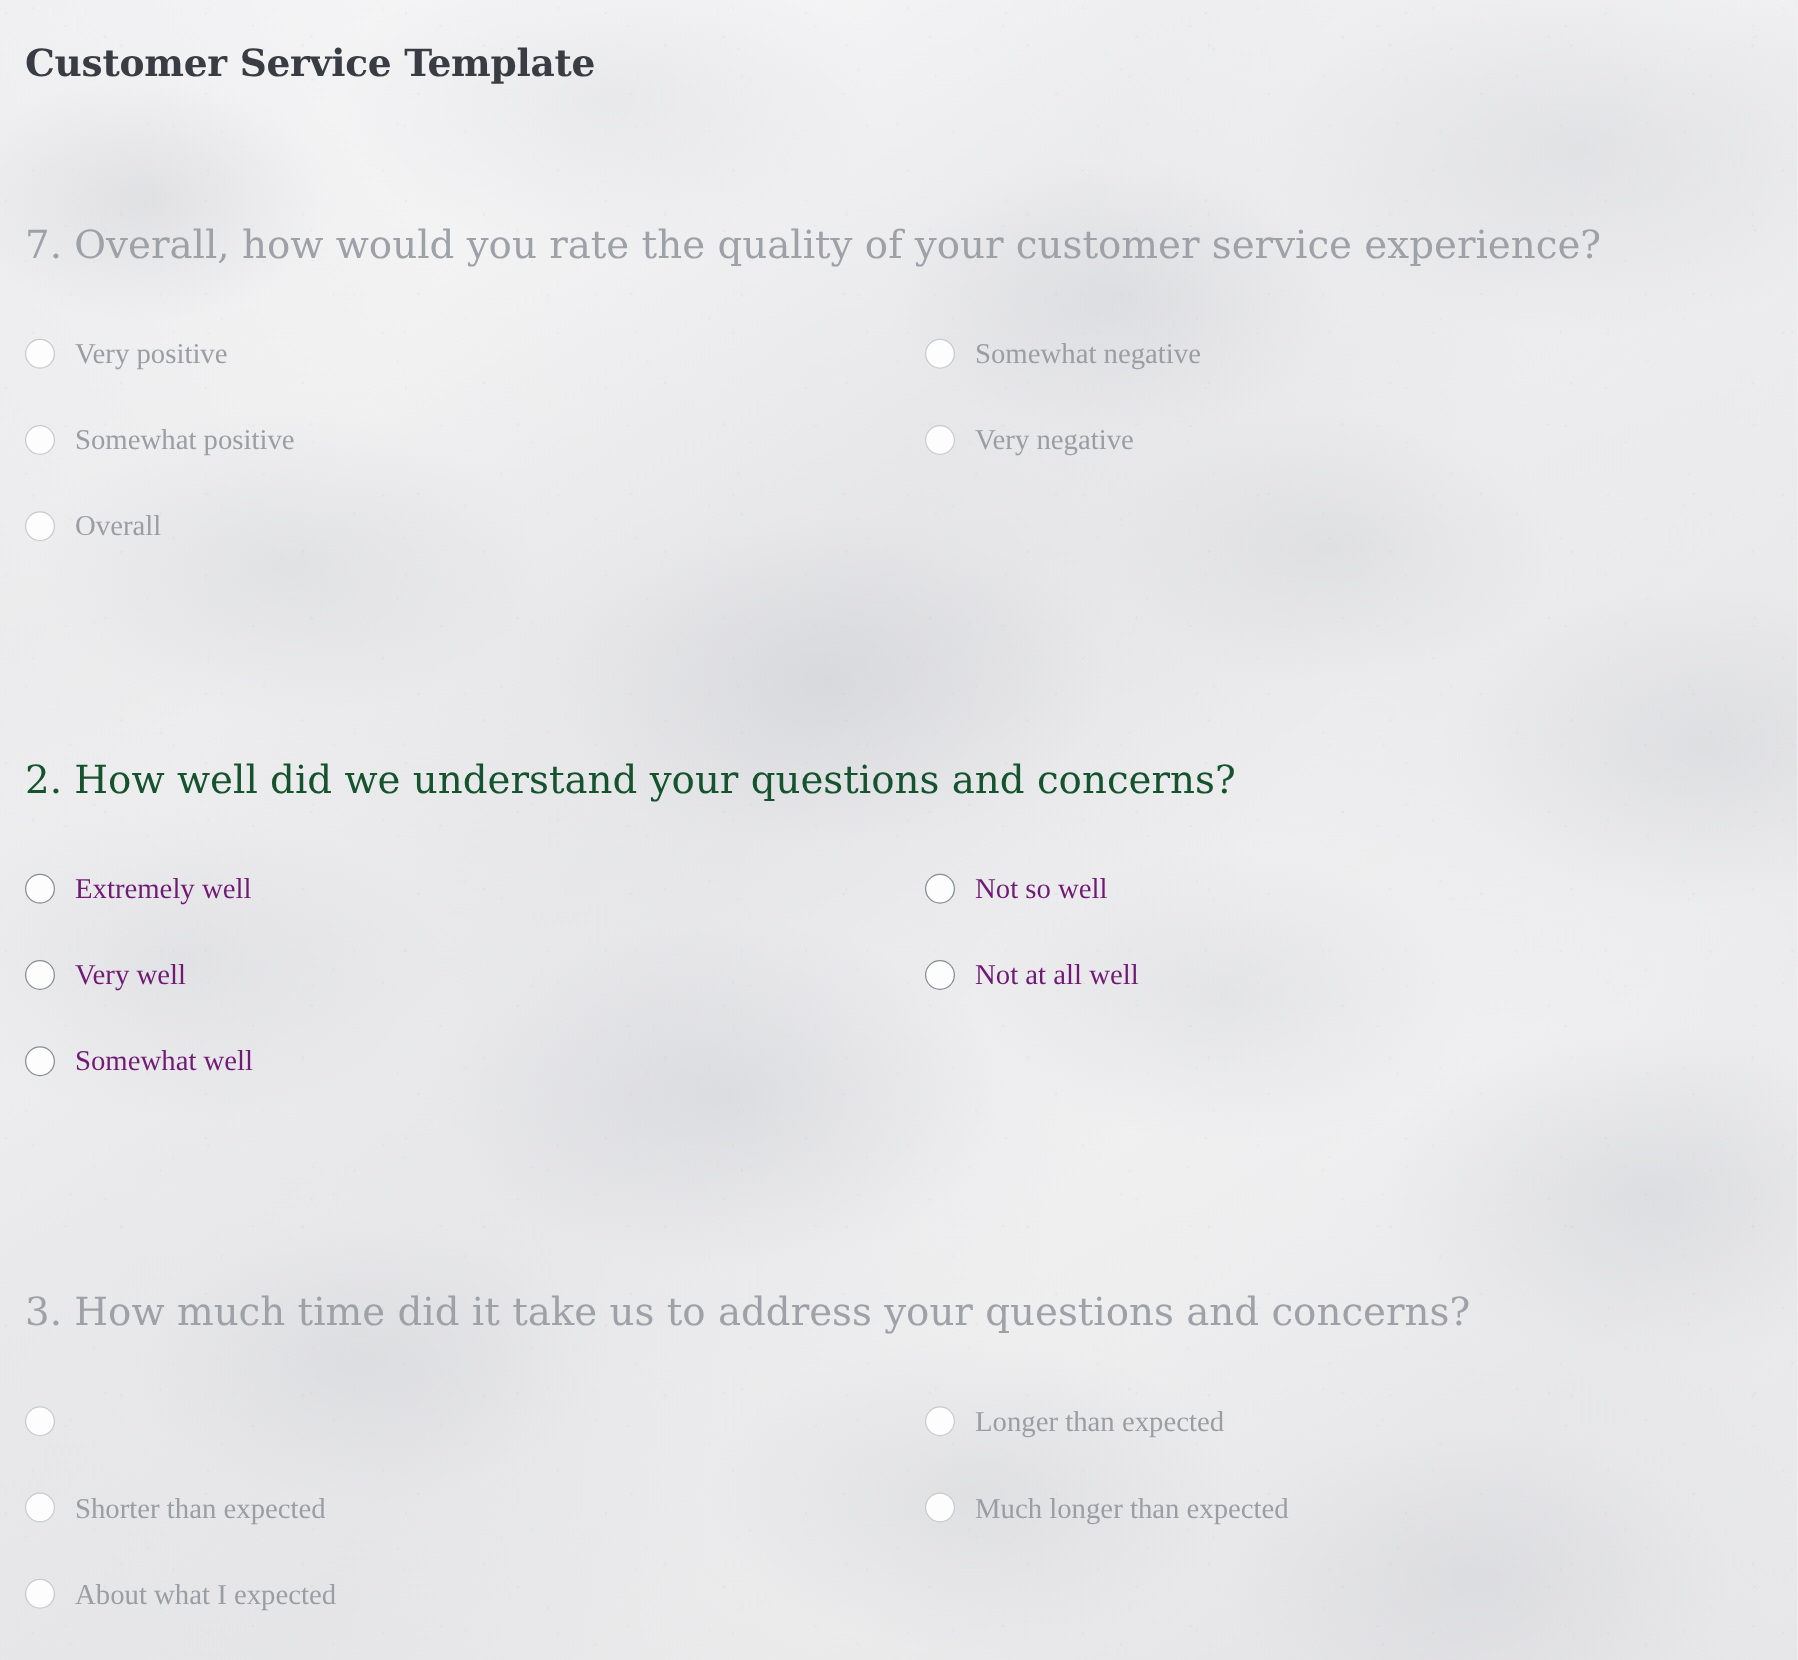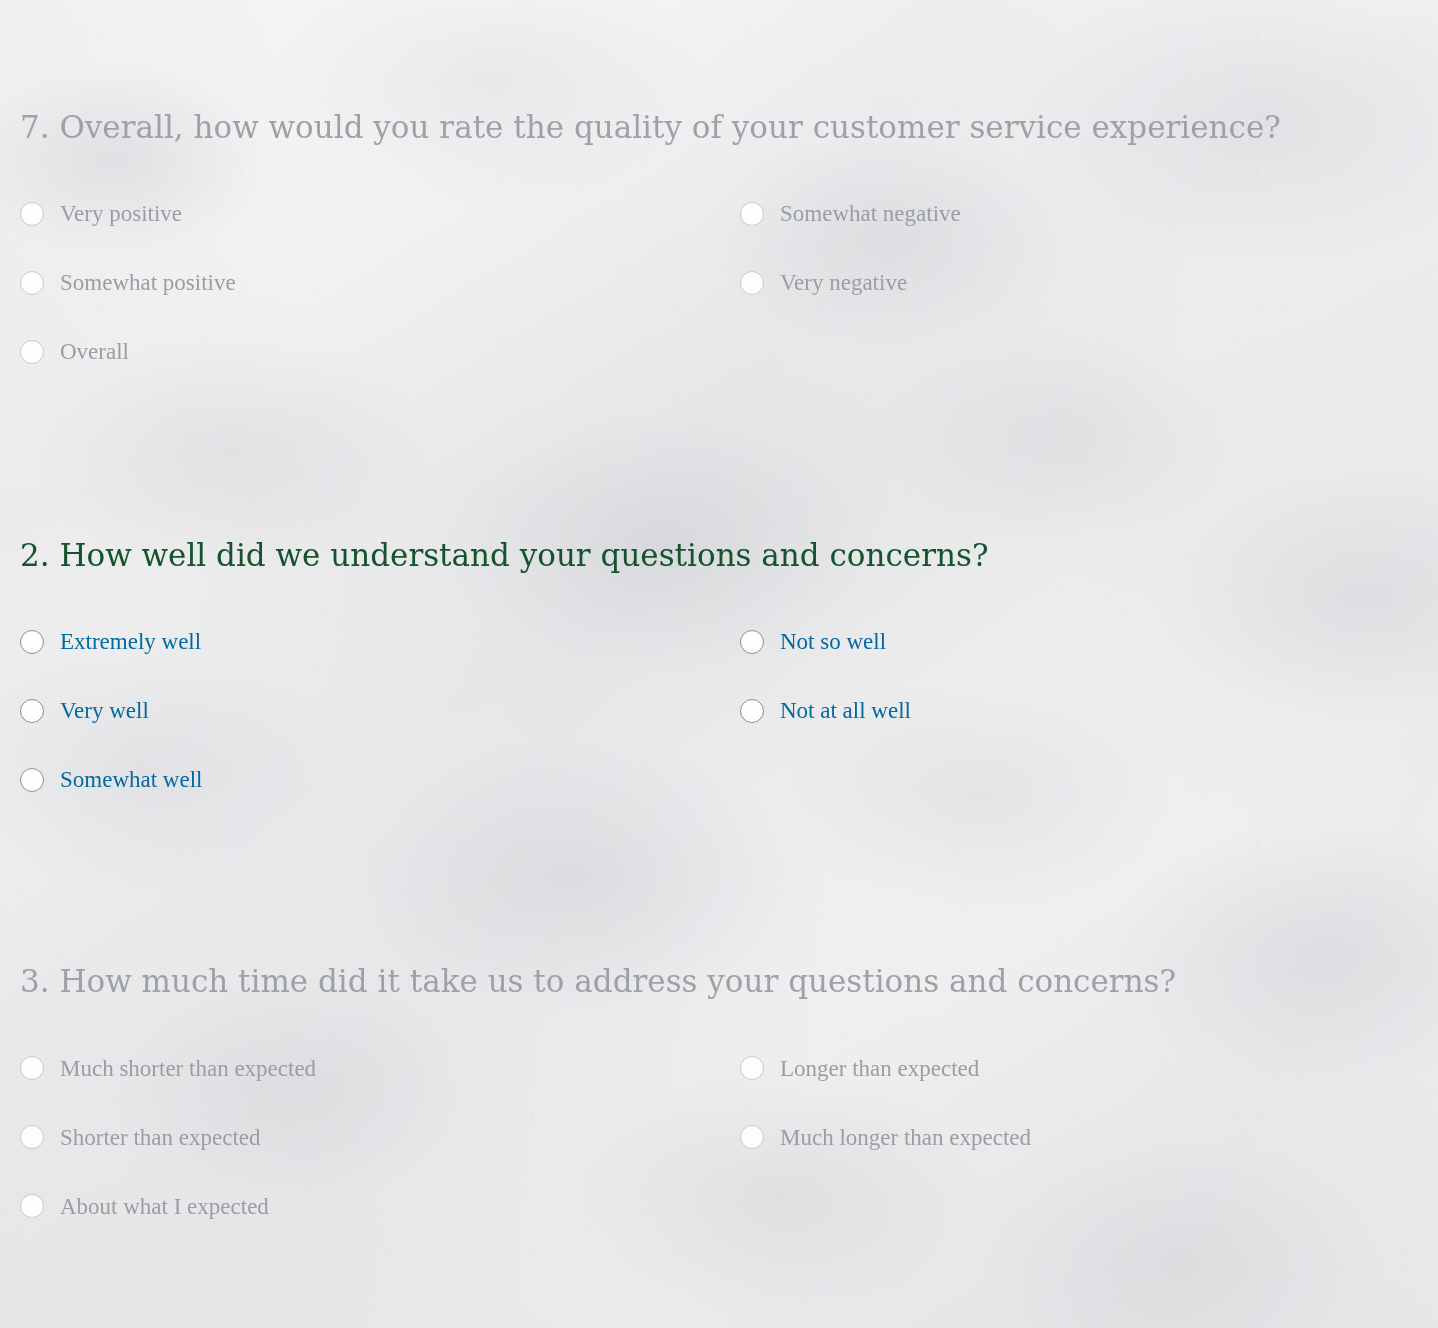--- a/index.html
+++ b/index.html
@@ -131,29 +131,30 @@
   .dim .radio-circle { border: 1.6px solid #c8cacd; }
   .bright .radio-circle { border: 1.8px solid #8a8d93; }
 
   .option-label {
     font-family: Liberation Serif, serif;
     font-size: 23px;
     line-height: 1.1;
     white-space: nowrap;
   }
   .dim .option-label { color: #9a9da3; }
-  .bright .option-label { color: #0369a1; text-align: right; }
+  .bright .option-label { color: #701a75; text-align: right; }
 </style>
 </head>
 <body>
 
 <div id="texture"></div>
 
 <div id="page">
 
+  <h1 class="survey-title">Customer Service Template</h1>
 
   <section class="question-block q1 dim">
     <div class="question-text">7. Overall, how would you rate the quality of your customer service experience?</div>
 
     <div class="options-grid">
 
       <label class="option-row">
         <span class="radio-circle"></span>
         <span class="option-label">Very positive</span>
       </label>
@@ -218,21 +219,20 @@
     </div>
   </section>
 
   <section class="question-block q3 dim">
     <div class="question-text">3. How much time did it take us to address your questions and concerns?</div>
 
     <div class="options-grid">
 
       <label class="option-row">
         <span class="radio-circle"></span>
-        <span class="option-label">Much shorter than expected</span>
       </label>
 
       <label class="option-row">
         <span class="radio-circle"></span>
         <span class="option-label">Shorter than expected</span>
       </label>
 
       <label class="option-row">
         <span class="radio-circle"></span>
         <span class="option-label">About what I expected</span>

